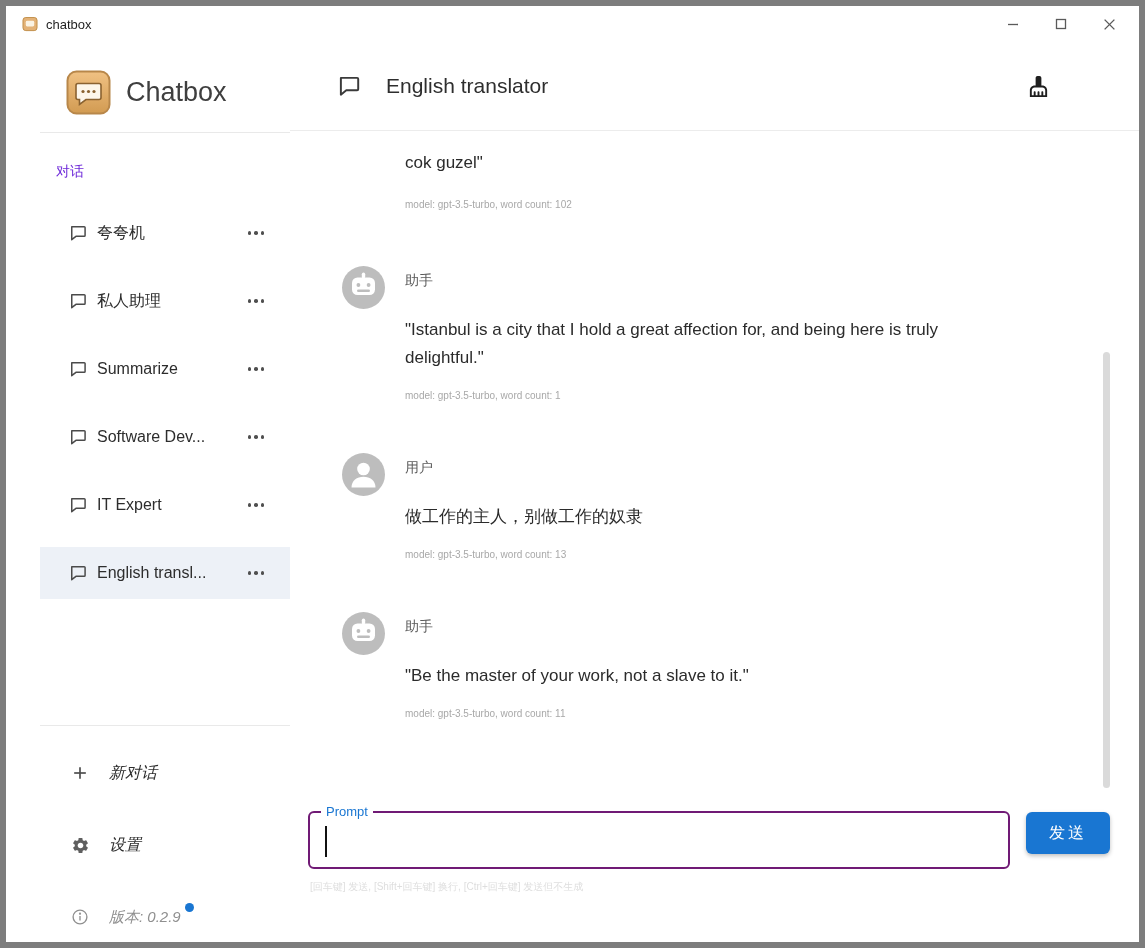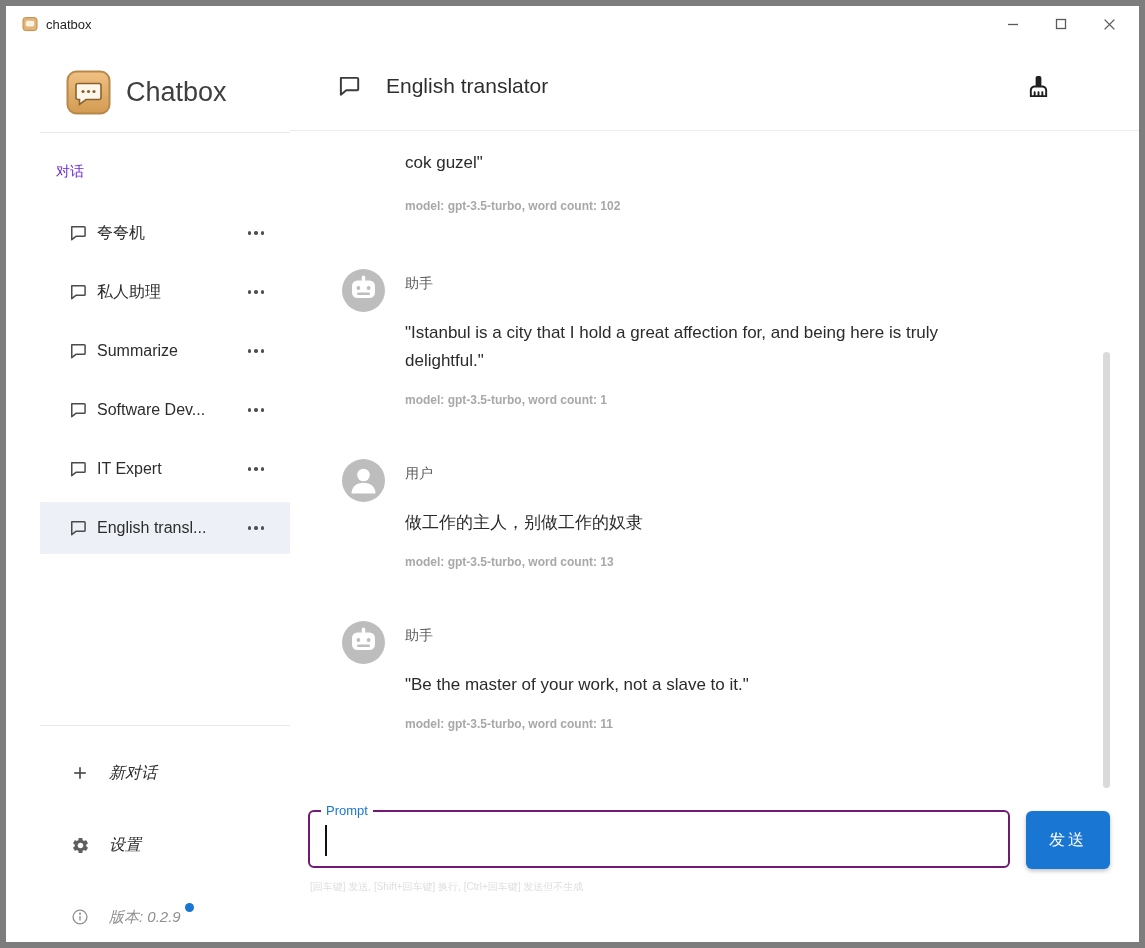--- a/index.html
+++ b/index.html
@@ -26,21 +26,21 @@
   .content { flex: 1; display: flex; min-height: 0; }
 
   
   .sidebar { width: 250px; margin-left: 34px; display: flex; flex-direction: column; flex: none; }
   .brand-row { margin-top: 24px; height: 52px; display: flex; align-items: center; padding-left: 26px; }
   .brand-logo { width: 45px; height: 45px; flex: none; }
   .brand-name { font-size: 27px; color: #3f3f3f; margin-left: 15px; }
   .sb-divider { height: 1px; background: #e9e9e9; flex: none; }
   .div-top { margin-top: 14px; }
   .section-label { margin: 30px 0 0 16px; font-size: 14px; color: #6d28d9; }
-  .chat-list { margin-top: 26px; display: flex; flex-direction: column; gap: 7px; }
+  .chat-list { margin-top: 26px; display: flex; flex-direction: column; gap: 16px; }
   .chat-item { height: 52px; display: flex; align-items: center; padding: 0 26px 0 28px; cursor: pointer; }
   .chat-item.selected { background: #edf1f7; }
   .chat-icon { width: 20px; height: 20px; color: #4b4b4b; flex: none; }
   .chat-label { margin-left: 9px; font-size: 16px; color: #2d2d2d; white-space: nowrap; overflow: hidden; flex: 1; }
   .more-icon { display: flex; gap: 3px; flex: none; padding: 6px 0; cursor: pointer; }
   .more-icon i { width: 3.5px; height: 3.5px; border-radius: 50%; background: #4f4f4f; }
   .sb-spacer { flex: 1; }
   .sb-row { height: 50px; margin-top: 22px; display: flex; align-items: center; padding-left: 30px; font-size: 16px; color: #2d2d2d; cursor: pointer; }
   .sb-row .row-icon { width: 20px; height: 20px; flex: none; display: flex; align-items: center; justify-content: center; }
   .sb-row .row-label { margin-left: 19px; font-style: italic; }
@@ -57,33 +57,33 @@
 
   .messages { flex: 1; padding: 14px 120px 0 52px; overflow: hidden; }
   .msg { display: flex; margin-bottom: 52px; }
   .msg.partial { margin-bottom: 56px; }
   .avatar { width: 43px; height: 43px; flex: none; }
   .msg-body { margin-left: 20px; padding-top: 6px; max-width: 600px; }
   .msg.partial .msg-body { margin-left: 63px; padding-top: 4px; }
   .msg-name { font-size: 14px; color: #5a5a5a; }
   .msg-text { margin-top: 26px; font-size: 17px; color: #2b2b2b; line-height: 1.65; }
   .msg.partial .msg-text { margin-top: 0; }
-  .msg-meta { margin-top: 18px; font-size: 12px; color: #a8a8a8; font-weight: bold; }
+  .msg-meta { margin-top: 18px; font-size: 10px; color: #a8a8a8; }
   .msg.partial .msg-meta { margin-top: 22px; }
 
   .scroll-thumb { position: absolute; right: 29px; top: 310px; width: 7px; height: 436px; background: #dadada; border-radius: 4px; }
 
   
   .prompt-area { flex: none; padding: 0 29px 48px 18px; }
   .prompt-row { display: flex; align-items: flex-start; }
   .input-wrap { flex: 1; position: relative; border: 2px solid #701a75; border-radius: 6px; height: 58px; margin-right: 16px; background: #fff; }
   .input-label { position: absolute; top: -9px; left: 11px; background: #fff; padding: 0 5px; font-size: 13px; color: #1976d2; line-height: 1.2; }
   .prompt-input { width: 100%; height: 100%; border: none; outline: none; resize: none; font-family: "Liberation Sans", sans-serif; font-size: 16px; padding: 14px; background: transparent; border-radius: 6px; }
   .caret { position: absolute; left: 15px; top: 13px; width: 2px; height: 31px; background: #111; pointer-events: none; }
-  .send-btn { width: 84px; height: 58px; margin-top: 1px; background: #1976d2; color: #fff; border: none; border-radius: 6px; font-size: 16px; letter-spacing: 3px; font-family: "Liberation Sans", sans-serif; cursor: pointer; box-shadow: 0 2px 4px rgba(0,0,0,0.25); }
+  .send-btn { width: 84px; height: 42px; margin-top: 1px; background: #1976d2; color: #fff; border: none; border-radius: 6px; font-size: 16px; letter-spacing: 3px; font-family: "Liberation Sans", sans-serif; cursor: pointer; box-shadow: 0 2px 4px rgba(0,0,0,0.25); }
   .hint { margin: 11px 0 0 2px; font-size: 10px; color: #dedede; }
 </style>
 </head>
 <body>
 
 <div class="window">
 
   <div class="titlebar">
     <svg class="tb-icon" viewBox="0 0 16 16">
       <rect x="0.5" y="0.5" width="15" height="14" rx="3" fill="#e3b277" stroke="#bf8c45" stroke-width="1"></rect>

